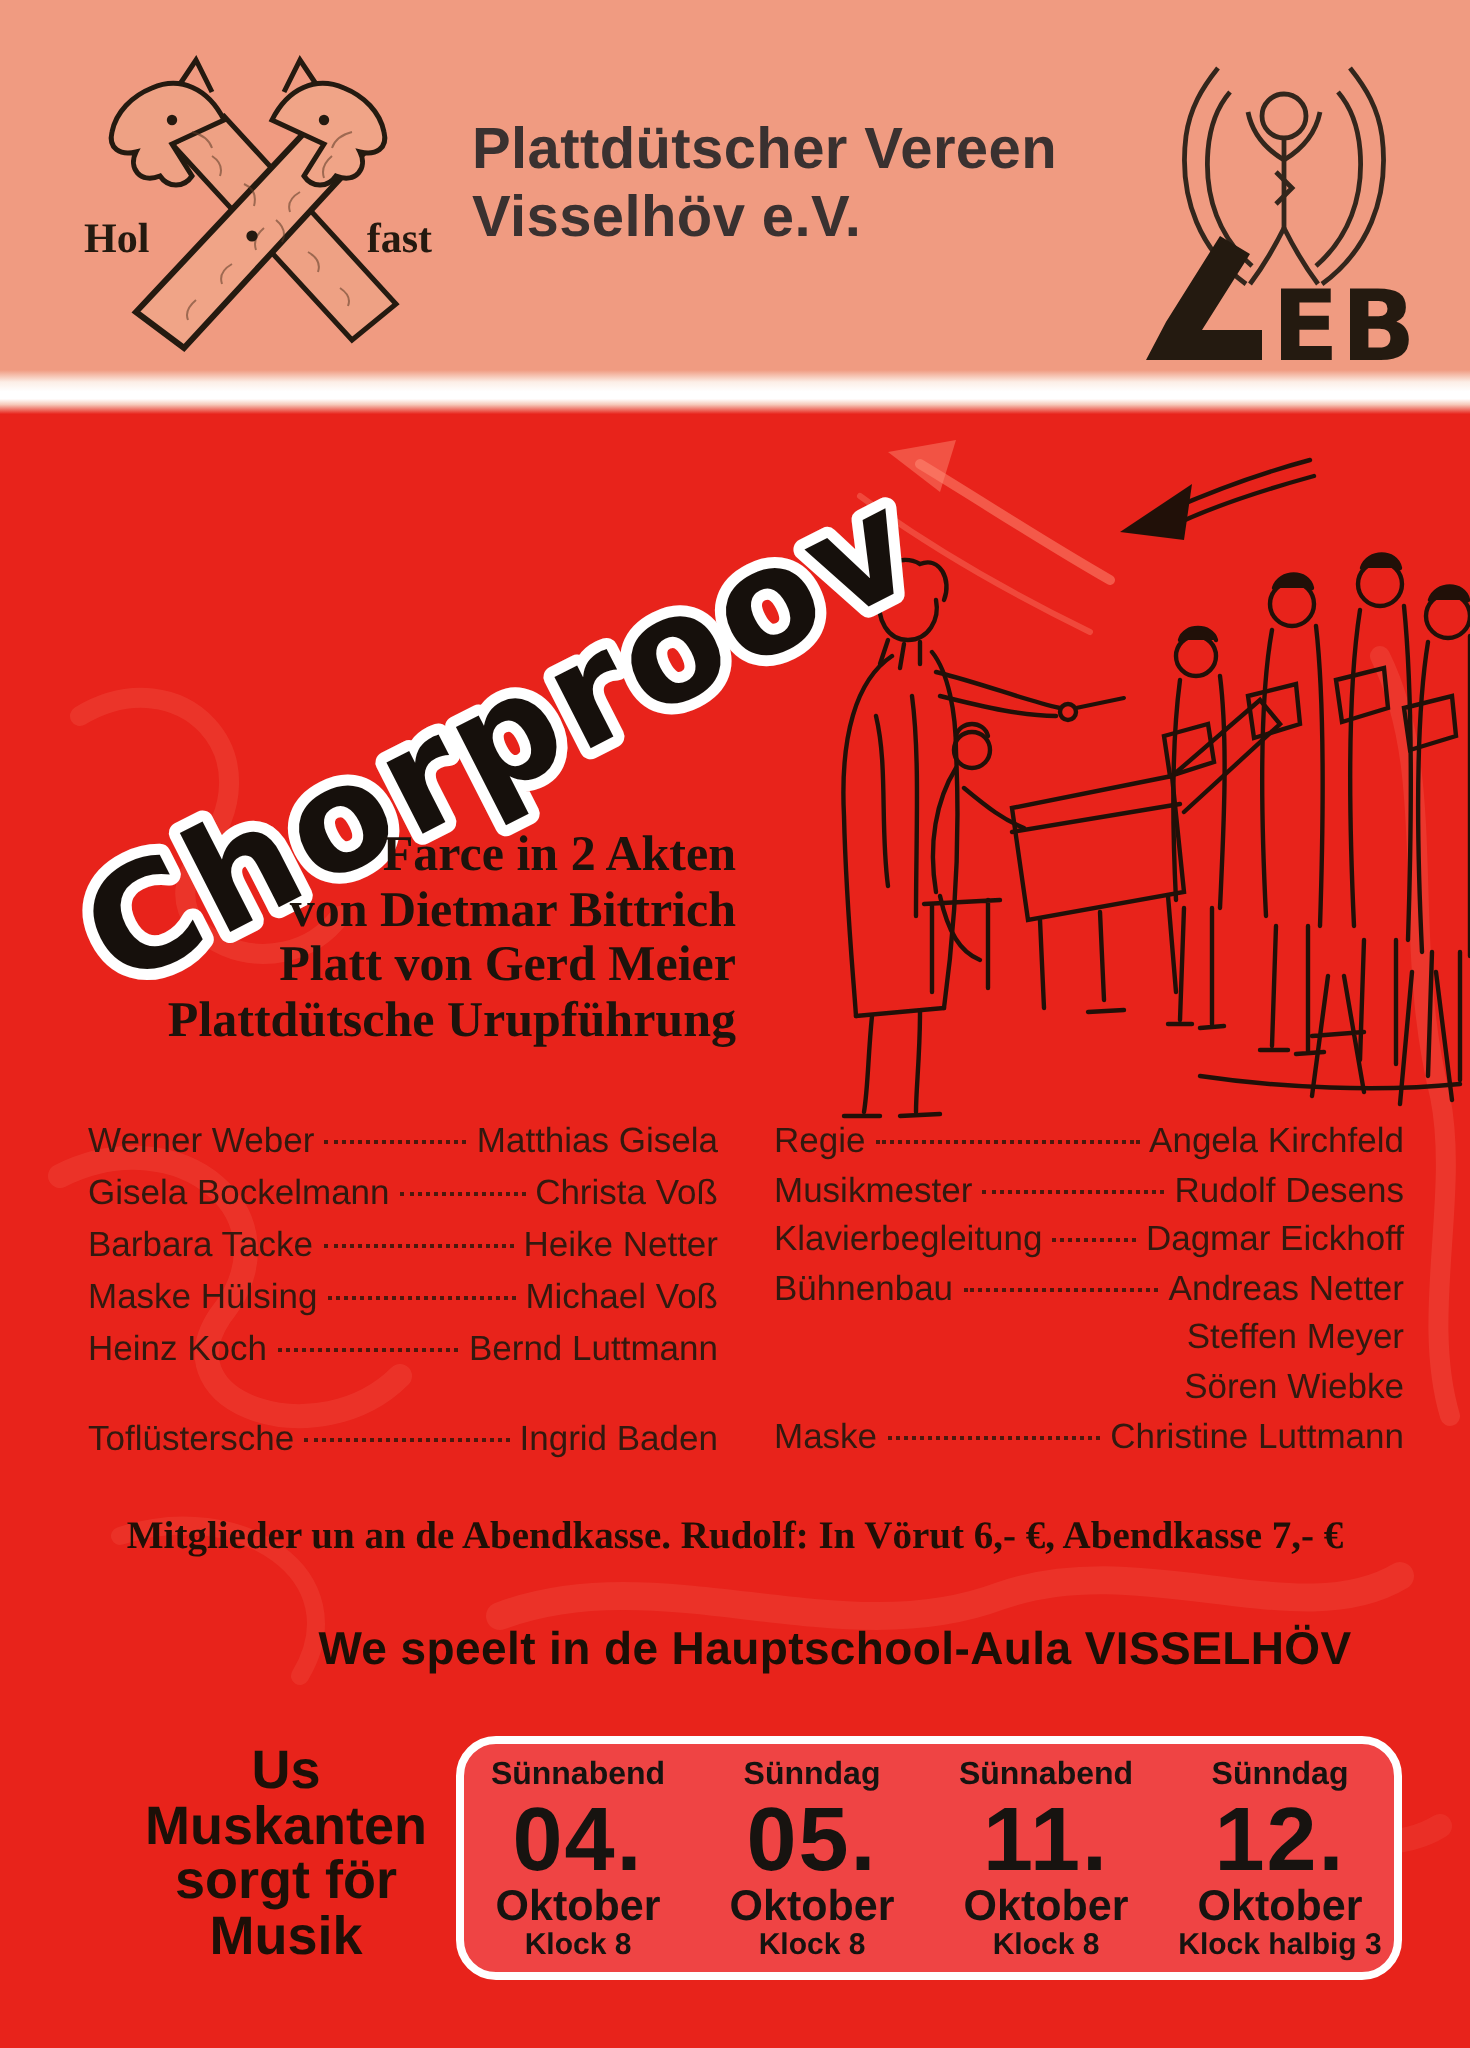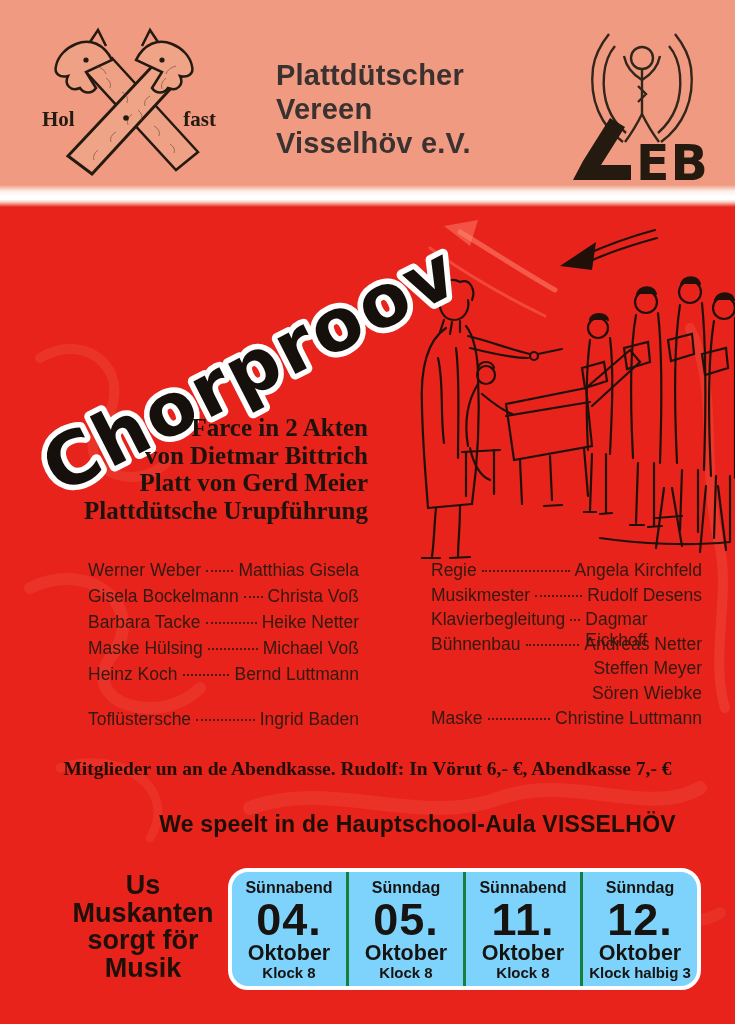--- a/index.html
+++ b/index.html
@@ -6,59 +6,59 @@
   html,body { background:#fff; }
   .poster {
     position:relative; width:735px; height:1024px; overflow:hidden;
     font-family:"Liberation Sans", sans-serif; color:#241812;
   }
 
   
   .header { position:absolute; left:0; top:0; width:735px; height:192px; background:#f09b81; }
   .holfast-logo { position:absolute; left:26px; top:26px; }
   .org-block { position:absolute; left:236px; top:58px; width:320px; text-align:left; }
-  .org-line { font-size:29px; font-weight:bold; color:#3a3130; line-height:34px; letter-spacing:.2px;margin-left:40px; }
+  .org-line { font-size:29px; font-weight:bold; color:#3a3130; line-height:34px; letter-spacing:.2px; }
   .coop-line { position:absolute; left:293px; top:148px; font-size:19px; color:#352c28; }
   .leb-logo { position:absolute; right:14px; top:22px; }
 
   
   .divider { position:absolute; left:0; top:185px; width:735px; height:24px;
     background:linear-gradient(180deg,#f09b81 0%,#fceee6 25%,#ffffff 45%,#ffffff 60%,#f6c9ba 72%,#e8231b 92%); }
 
   
   .red { position:absolute; left:0; top:208px; width:735px; height:816px; background:#e8231b; overflow:hidden; }
   .bg-art { position:absolute; left:0; top:0; width:735px; height:816px; pointer-events:none; }
 
   .credits { position:absolute; right:367px; top:206px; text-align:right;
     font-family:"Liberation Serif", serif; font-weight:bold; font-size:25px; line-height:27.5px;
     color:#1d130c; white-space:nowrap;margin-left:36px; }
 
   .cast { position:absolute; left:44px; right:33px; top:352px; display:flex; gap:28px; }
-  .cast-col { flex:1; min-width:0;margin-left:44px; }
+  .cast-col { flex:1; min-width:0; }
   .cast-row { display:flex; align-items:baseline; height:26px; font-size:17.5px; color:#33190f; }
   .col-right .cast-row { height:24.6px; }
   .cast-row .leader { flex:1; margin:0 5px; min-width:10px;
     border-bottom:2px dotted rgba(48,22,10,.85); transform:translateY(-4px); }
   .cast-row.gap { margin-top:19px; }
   .cast-row.solo { justify-content:flex-end; }
 
   .tickets { position:absolute; left:30px; right:30px; top:549px; text-align:center;
     font-family:"Liberation Serif", serif; font-weight:bold; font-size:19.5px; line-height:23.5px;
     color:#200f06; }
 
   .venue { position:absolute; left:0; right:0; top:603px; padding-left:100px; text-align:center;
     font-weight:bold; font-size:23px; color:#1b0f06; letter-spacing:.2px; }
 
   .music-note { position:absolute; left:48px; top:664px; width:190px; text-align:center;
     font-weight:bold; font-size:27px; line-height:27.5px; color:#1c1008; }
 
   .dates-panel { position:absolute; left:228px; top:660px; width:473px; height:122px;
-    background:#7dd3fc; border:4px solid #ffffff; border-radius:20px; display:flex; overflow:hidden; }
+    background:#ef4444; border:4px solid #ffffff; border-radius:20px; display:flex; overflow:hidden; }
   .date-cell { flex:1; text-align:center; padding-top:6px; color:#171310; }
-  .date-cell + .date-cell { border-left:3px solid #15803d; }
+  .date-cell + .date-cell { border-left:3px solid #ef4444; }
   .date-day   { font-size:16px; font-weight:bold; line-height:19px; }
   .date-num   { font-size:45px; font-weight:bold; line-height:46px; letter-spacing:1px; }
   .date-month { font-size:21.5px; font-weight:bold; line-height:21px; }
   .date-time  { font-size:15px; font-weight:bold; line-height:17px; }
 </style>
 </head>
 <body>
 
 <div class="poster">
 

